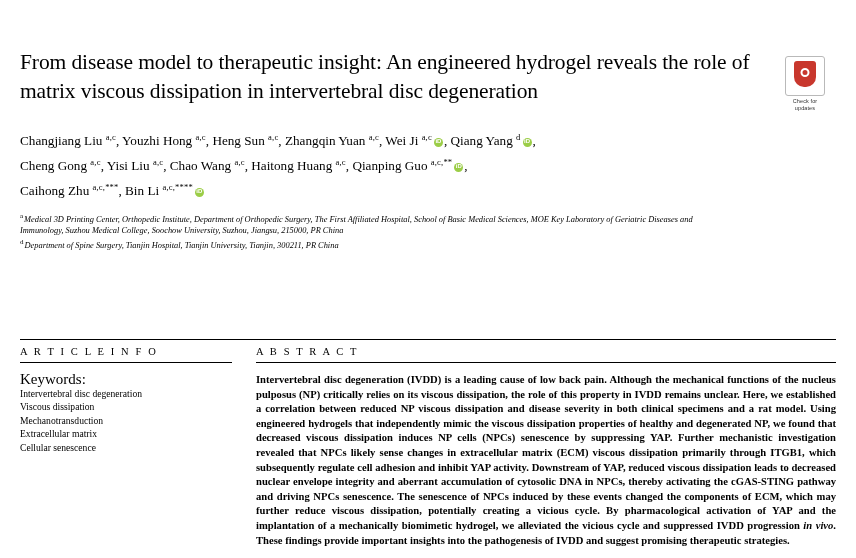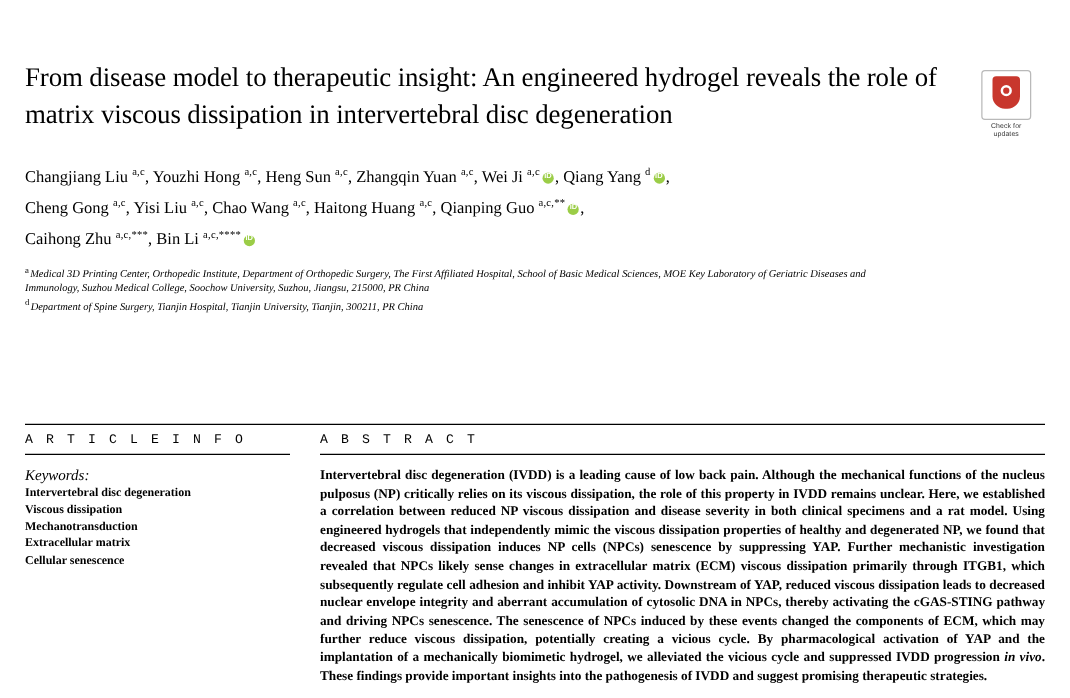--- a/index.html
+++ b/index.html
@@ -151,39 +151,37 @@
     gap: 24px;
   }
   .col-left {
     width: 212px;
     flex: none;
   }
   .col-right {
     flex: 1;
   }
   .sec-head {
-    font-family: Liberation Mono, monospace;
+    font-family: Liberation Serif, serif;
     font-size: 10.5px;
     letter-spacing: 2.1px;
     margin-bottom: 4px;
   }
   .rule-under {
     border-top: 1px solid #000000;
     margin-top: 5px;
     margin-bottom: 10px;
   }
   .keywords-label {
-    font-size: 12px;
+    font-size: 15px;
     line-height: 13.5px;
-    font-style: italic;
   }
   .kw-list {
     font-size: 9.6px;
     line-height: 13.6px;
-    font-weight: bold;
   }
   .abstract-text {
     font-size: 10.6px;
     line-height: 14.6px;
     text-align: justify;
     font-weight: bold;
   }
   .abstract-text i {
     font-style: italic;
   }

